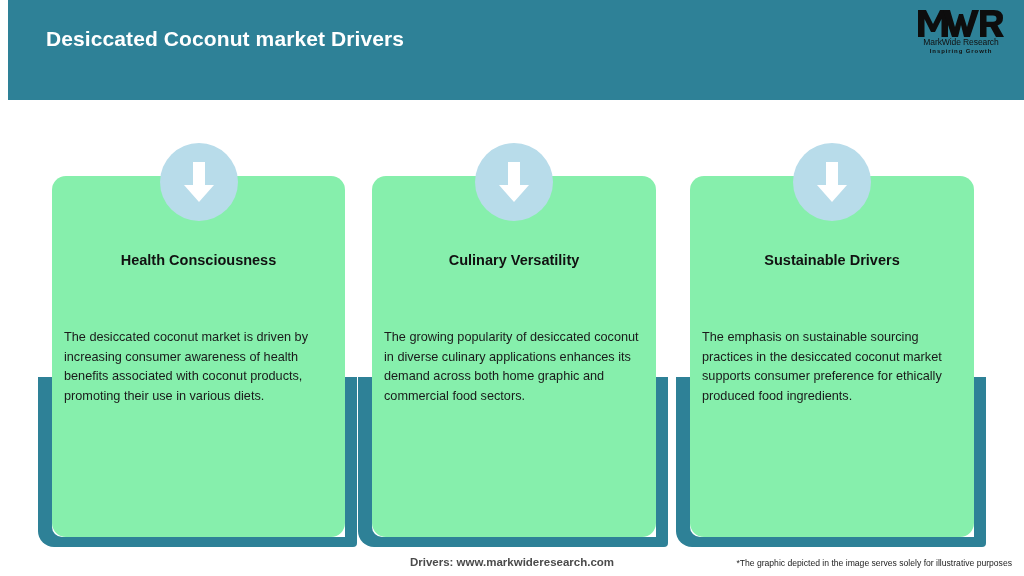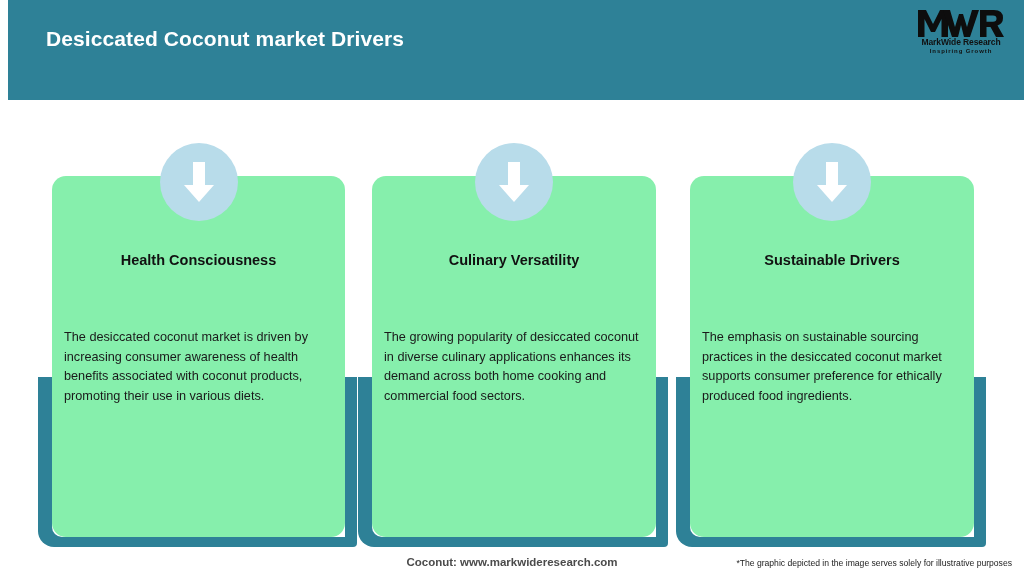--- a/index.html
+++ b/index.html
@@ -43,21 +43,21 @@
     height: 52px;
     text-align: center;
   }
   .logo-mark {
     display: block;
     height: 30px;
   }
   .logo-name {
     display: block;
     font-size: 8.5px;
-    font-weight: bold;
+    font-weight: normal;
     color: #111111;
     letter-spacing: -0.1px;
     line-height: 10px;
     margin-top: -1px;
   }
   .logo-tag {
     display: block;
     font-size: 6px;
     font-weight: bold;
     color: #111111;
@@ -215,35 +215,35 @@
     <div class="card-frame">
       <div class="card-frame-inner"></div>
     </div>
     <div class="card">
       <div class="badge">
         <svg width="38" height="44" viewBox="0 0 38 44" aria-hidden="true">
           <path d="M13 2 L25 2 L25 25 L34 25 L19 42 L4 25 L13 25 Z" fill="#ffffff"></path>
         </svg>
       </div>
       <div class="card-title">Culinary Versatility</div>
-      <div class="card-body">The growing popularity of desiccated coconut in diverse culinary applications enhances its demand across both home cooking and commercial food sectors.</div>
+      <div class="card-body">The growing popularity of desiccated coconut in diverse culinary applications enhances its demand across both home graphic and commercial food sectors.</div>
     </div>
   </div>
 
   <div class="card-wrap c2">
     <div class="card-frame">
       <div class="card-frame-inner"></div>
     </div>
     <div class="card">
       <div class="badge">
         <svg width="38" height="44" viewBox="0 0 38 44" aria-hidden="true">
           <path d="M13 2 L25 2 L25 25 L34 25 L19 42 L4 25 L13 25 Z" fill="#ffffff"></path>
         </svg>
       </div>
       <div class="card-title">Sustainable Drivers</div>
       <div class="card-body">The emphasis on sustainable sourcing practices in the desiccated coconut market supports consumer preference for ethically produced food ingredients.</div>
     </div>
   </div>
 
 </div>
 
-<div class="source">Coconut: www.markwideresearch.com</div>
+<div class="source">Drivers: www.markwideresearch.com</div>
 <div class="disclaimer">*The graphic depicted in the image serves solely for illustrative purposes</div>
 
 </body></html>

